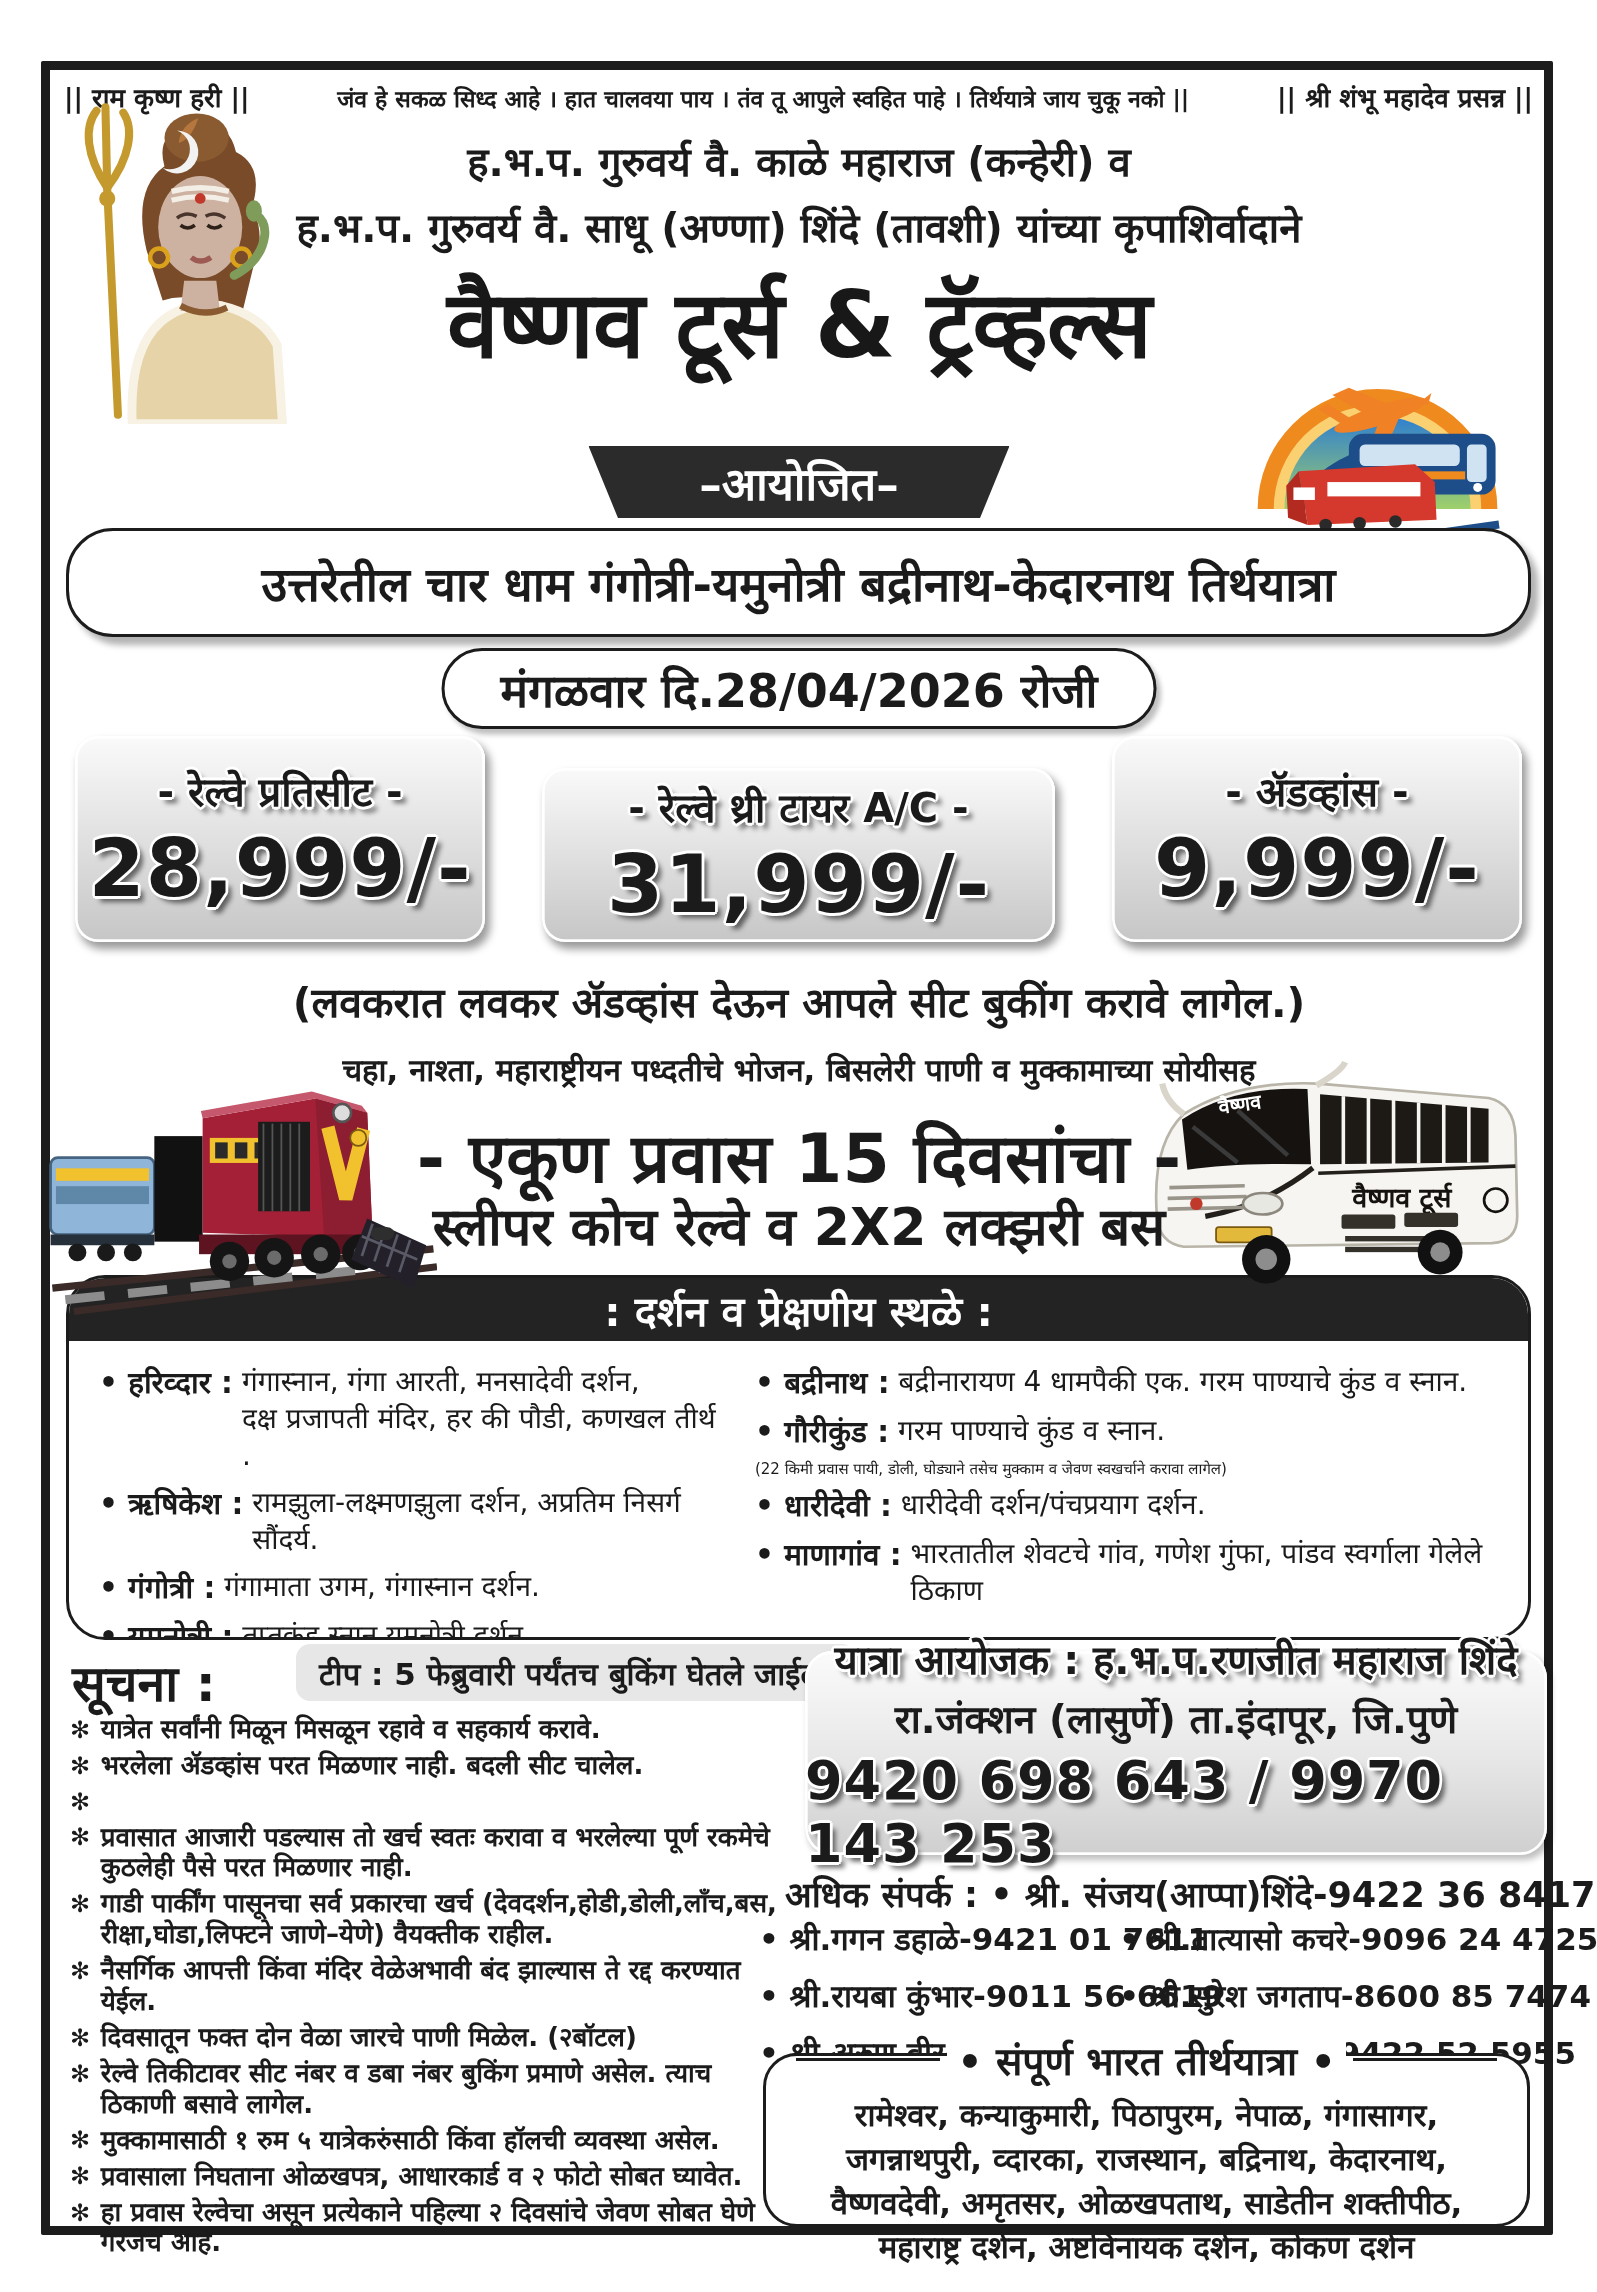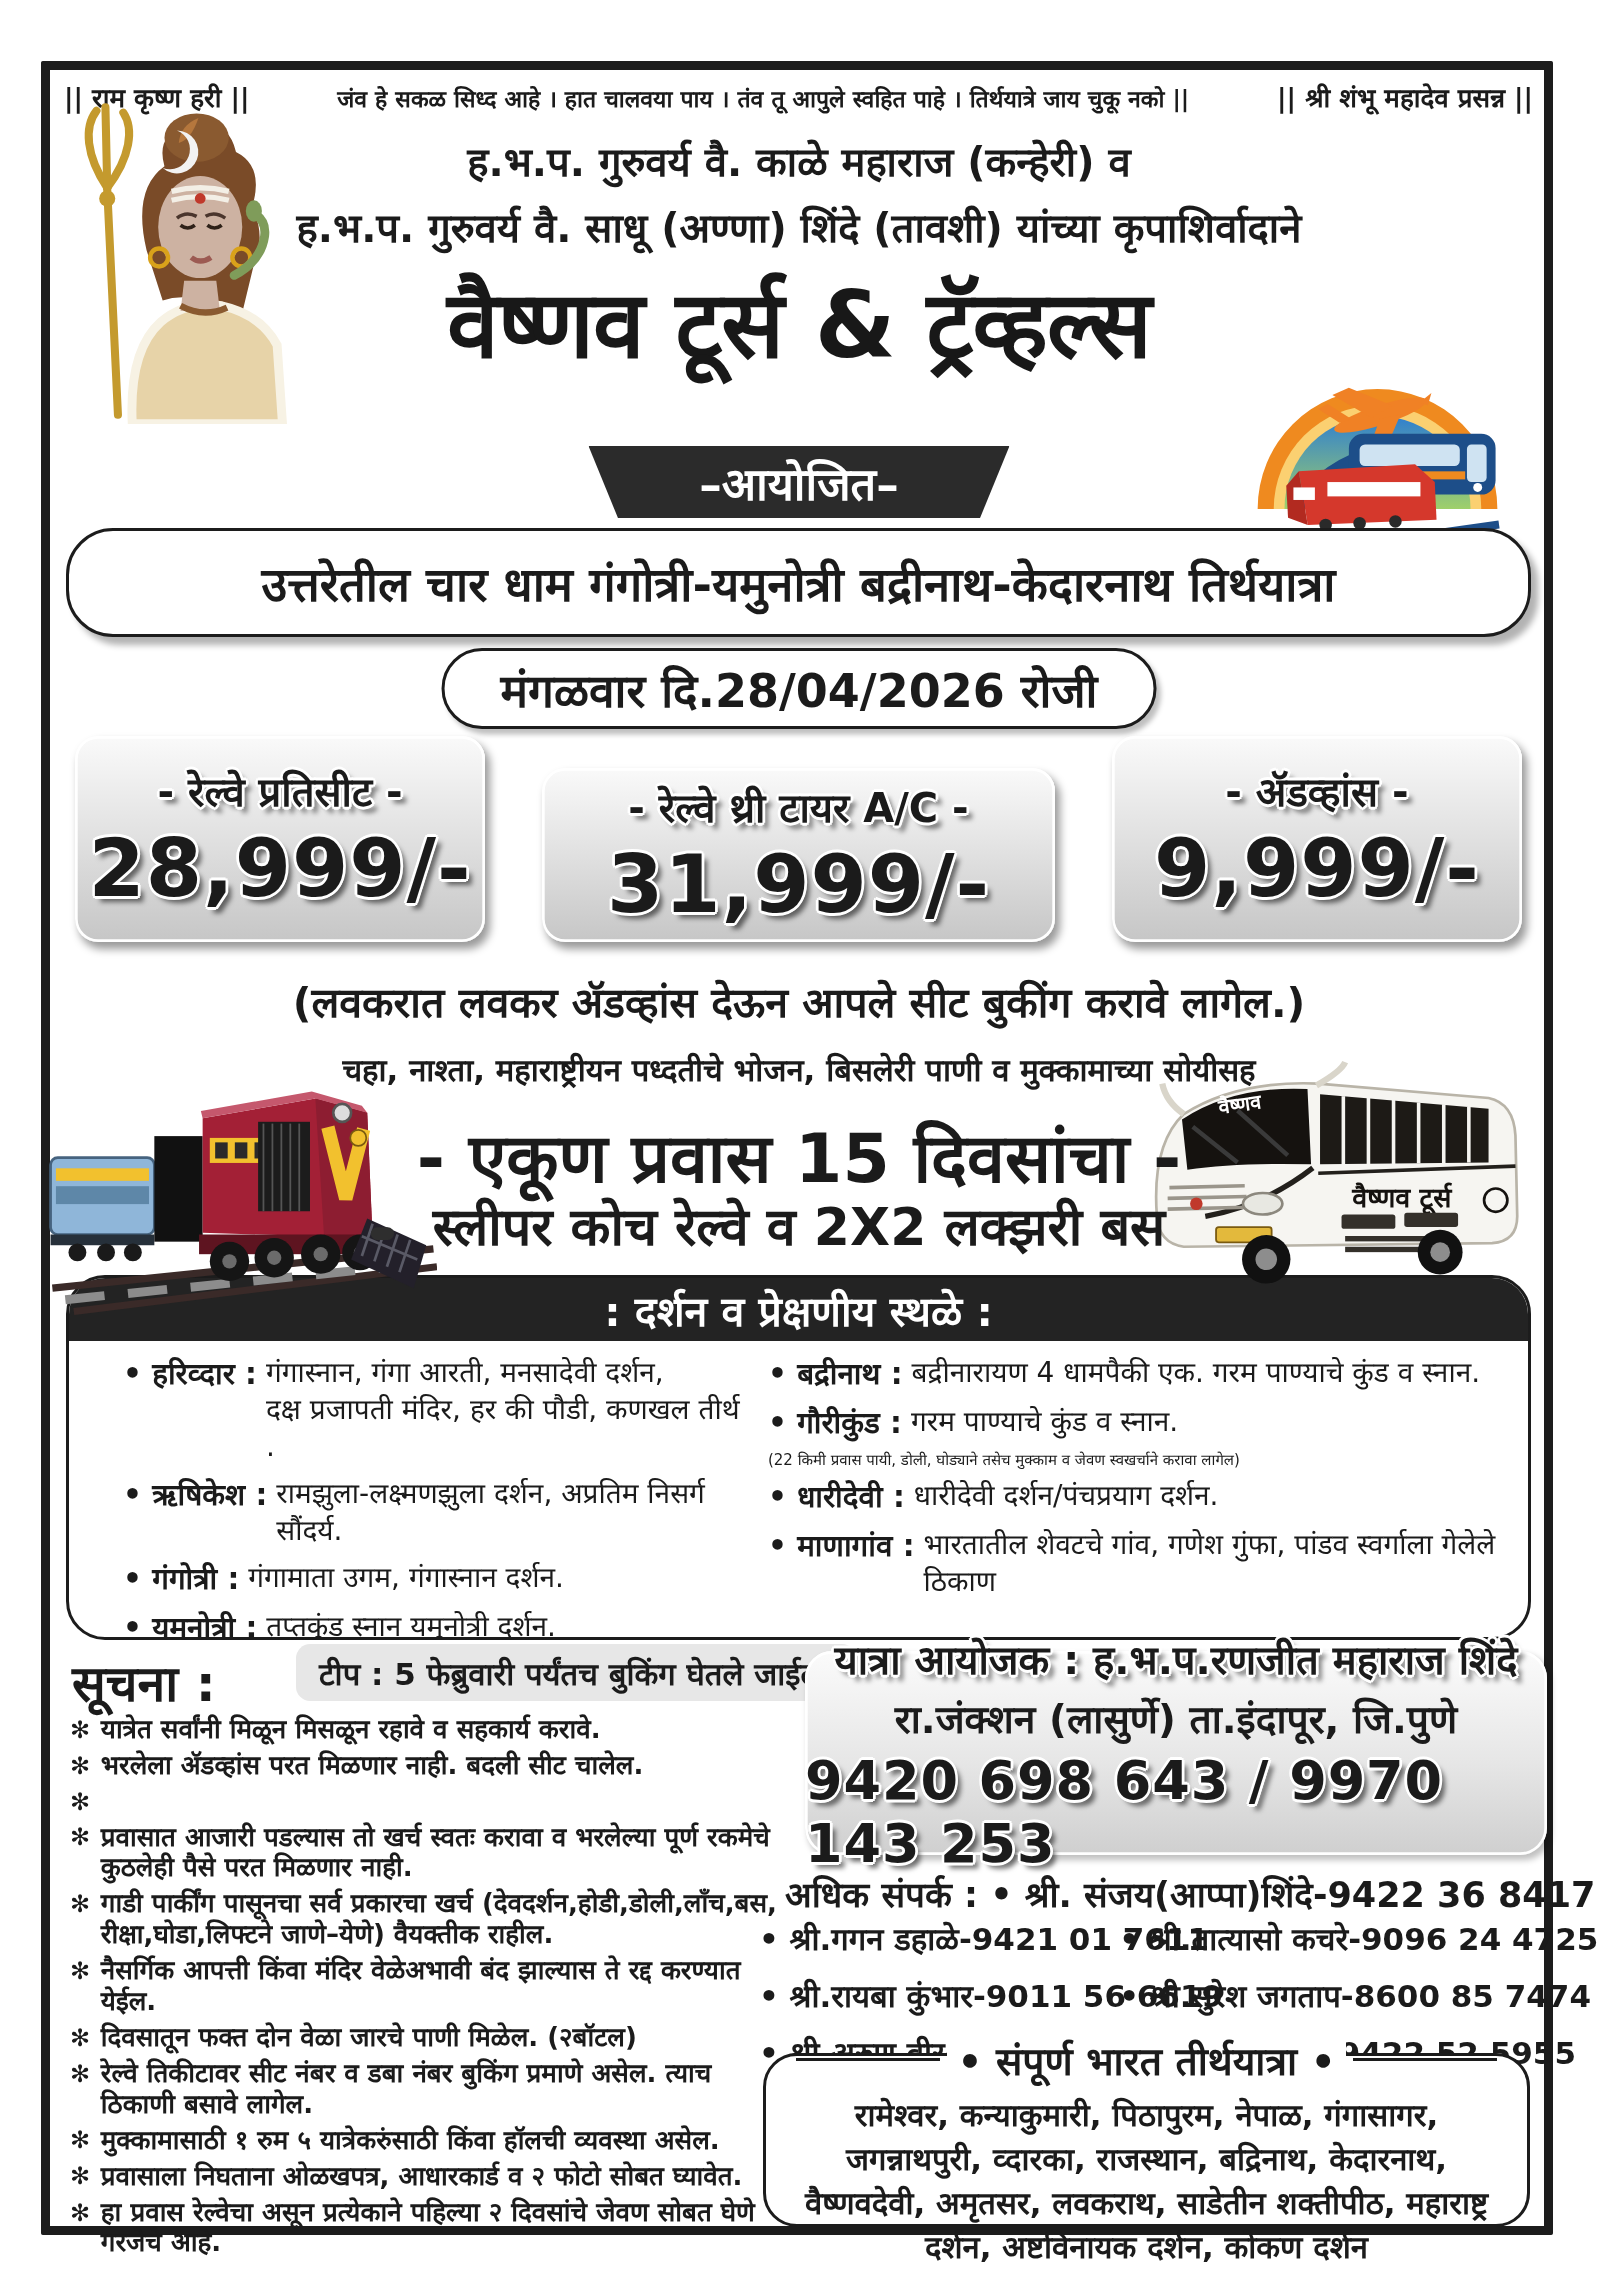--- a/index.html
+++ b/index.html
@@ -65,21 +65,21 @@
   .transport{left:0;top:1189px;width:1598px;text-align:center;font-size:52px;font-weight:900;z-index:3;}
   
   .sights-box{
     left:66px;top:1275px;width:1465px;height:365px;box-sizing:border-box;
     border:3.6px solid #1c1c1c;border-radius:39px;background:#fff;overflow:hidden;
   }
   .sights-header{
     height:63px;background:#232323;color:#ffffff;display:flex;align-items:center;justify-content:center;
     font-size:41px;font-weight:800;
   }
-  .sights-body{display:flex;gap:23px;padding:14px 30px 0 30px;margin-left:24px;}
+  .sights-body{display:flex;gap:23px;padding:23px 30px 0 30px;}
   .col-left{width:46%;}
   .col-right{width:54%;}
   .sight{display:flex;gap:9px;margin-bottom:9.9px;font-size:28px;line-height:1.32;}
   .sight-name{font-weight:800;font-size:29.6px;white-space:nowrap;}
   .sight-text{font-weight:500;white-space:pre-line;}
   .sight-subnote{font-size:15px;font-weight:500;margin:-3.6px 0 9px 0;}
   
   .notice-heading{left:72px;top:1648px;font-size:50px;font-weight:900;}
   .tip-box{
     left:296px;top:1644px;height:57px;background:#e7e7e7;border-radius:14.3px;padding:0 23px;
@@ -450,16 +450,16 @@
     <div class="contact-cell">• श्री.अरुण वीर-9422 53 8000</div>
     <div class="contact-cell">• श्री.दादासो शिंदे-9422 52 5955</div>
   </div>
 
   <div class="abs bharat-box">
     <div class="bharat-title-row">
       <span class="hline"></span>
       <span class="bharat-title">• संपूर्ण भारत तीर्थयात्रा •</span>
       <span class="hline"></span>
     </div>
-    <div class="bharat-text">रामेश्वर, कन्याकुमारी, पिठापुरम, नेपाळ, गंगासागर, जगन्नाथपुरी, व्दारका, राजस्थान, बद्रिनाथ, केदारनाथ, वैष्णवदेवी, अमृतसर, लवकराथ, साडेतीन शक्तीपीठ, महाराष्ट्र दर्शन, अष्टविनायक दर्शन, कोकण दर्शन</div>
+    <div class="bharat-text">रामेश्वर, कन्याकुमारी, पिठापुरम, नेपाळ, गंगासागर, जगन्नाथपुरी, व्दारका, राजस्थान, बद्रिनाथ, केदारनाथ, वैष्णवदेवी, अमृतसर, ओळखपताथ, साडेतीन शक्तीपीठ, महाराष्ट्र दर्शन, अष्टविनायक दर्शन, कोकण दर्शन</div>
   </div>
 </div>
 
 
 </body></html>

